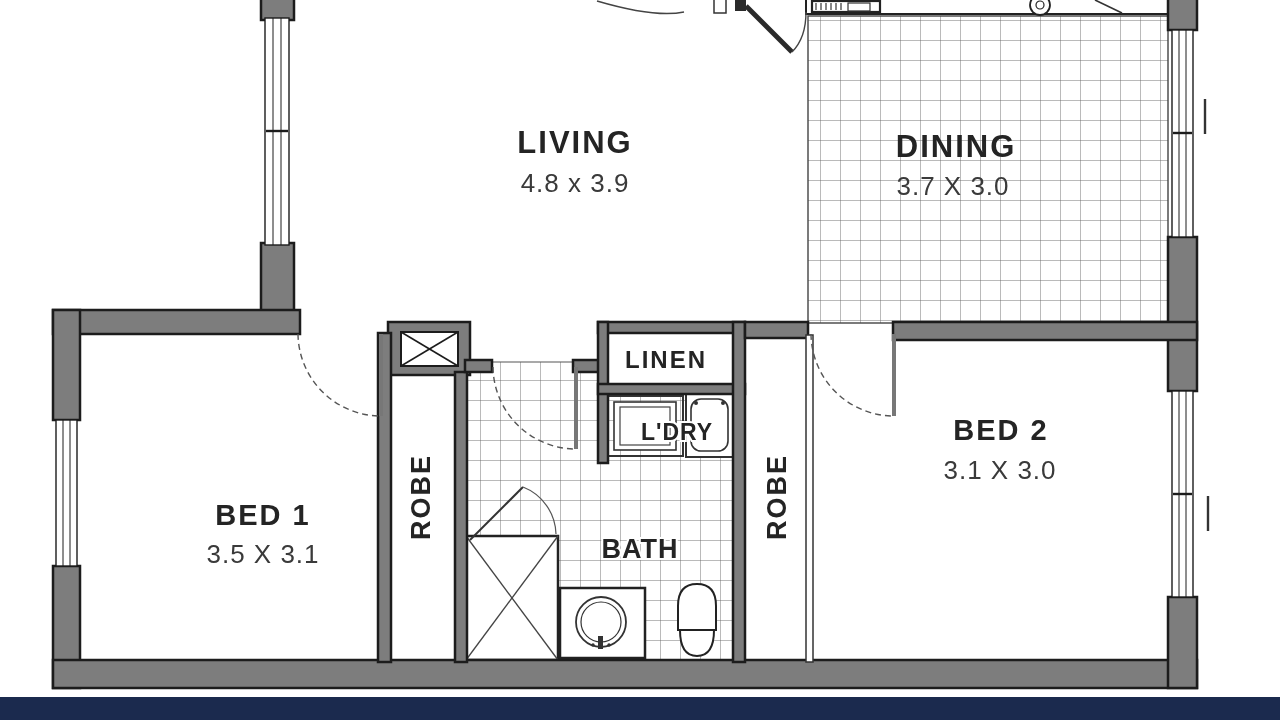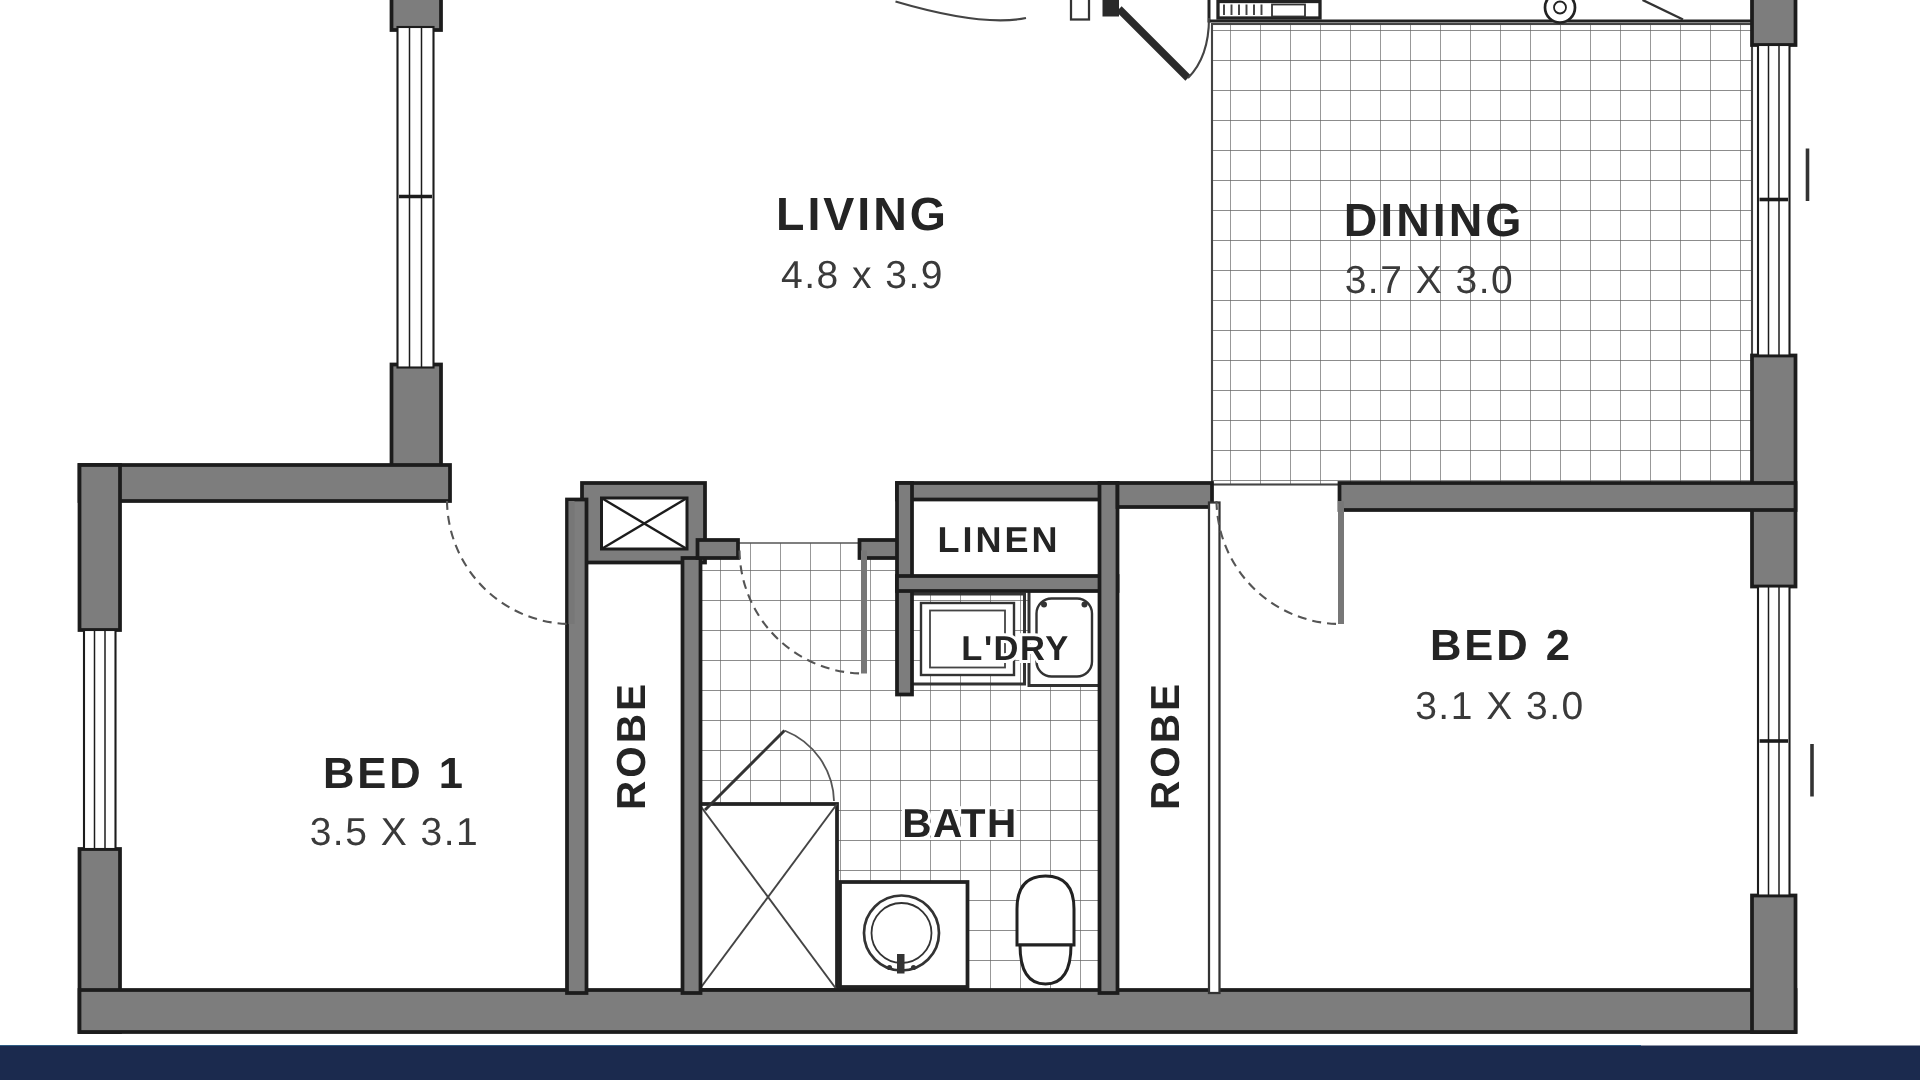--- a/index.html
+++ b/index.html
@@ -1,16 +1,16 @@
 <!DOCTYPE html>
 <html><head>
 <meta charset="utf-8">
 <style>
   html,body{margin:0;padding:0;background:#ffffff;width:1280px;height:720px;overflow:hidden;}
-  .plan-wrap{position:relative;width:1094px;height:720px;background:#0369a1;font-family:"Liberation Sans",sans-serif;}
+  .plan-wrap{position:relative;width:1094px;height:720px;background:#15803d;font-family:"Liberation Sans",sans-serif;}
   svg{display:block;}
   .room-name{font-family:"Liberation Sans",sans-serif;font-weight:bold;fill:#242424;letter-spacing:2px;}
   .room-dims{font-family:"Liberation Sans",sans-serif;fill:#3a3a3a;letter-spacing:1px;}
   .small-label{font-family:"Liberation Sans",sans-serif;fill:#242424;font-weight:bold;letter-spacing:1px;paint-order:stroke;stroke:#ffffff;stroke-width:4px;}
   .wall{fill:#7d7d7d;stroke:#1c1c1c;stroke-width:2.5;}
   .wall-thin{fill:#ffffff;stroke:#333333;stroke-width:1.5;}
   .win{fill:#ffffff;stroke:#1c1c1c;stroke-width:1.4;}
   .win-line{stroke:#1c1c1c;stroke-width:1;}
   .arc{fill:none;stroke:#555555;stroke-width:1.4;stroke-dasharray:6 4;}
   .leaf{stroke:#777777;stroke-width:4;}

